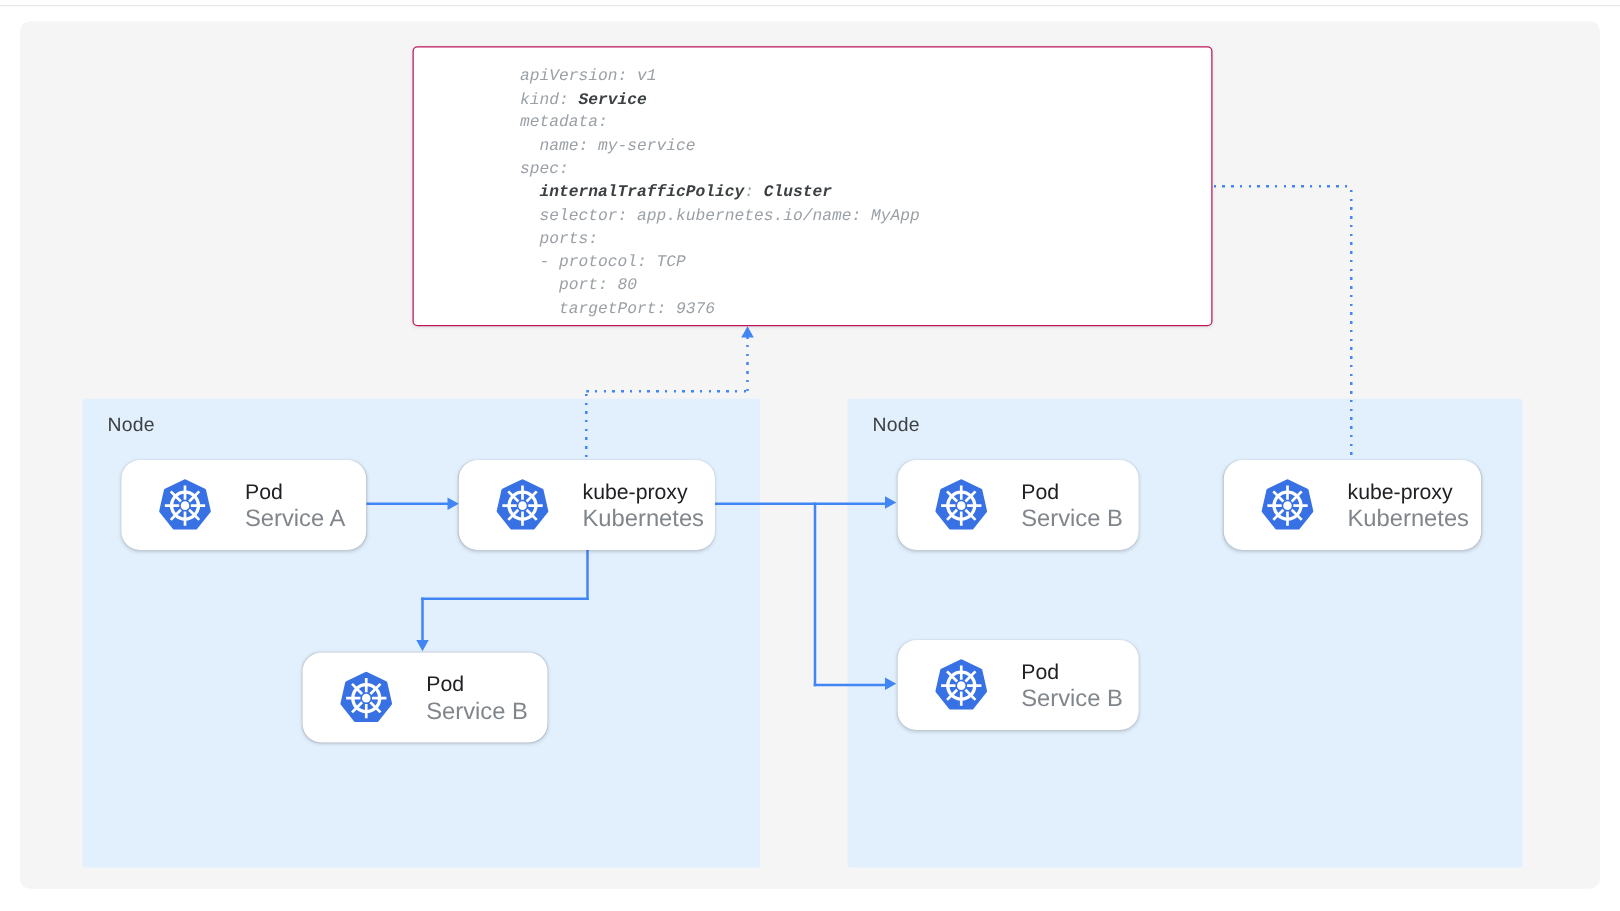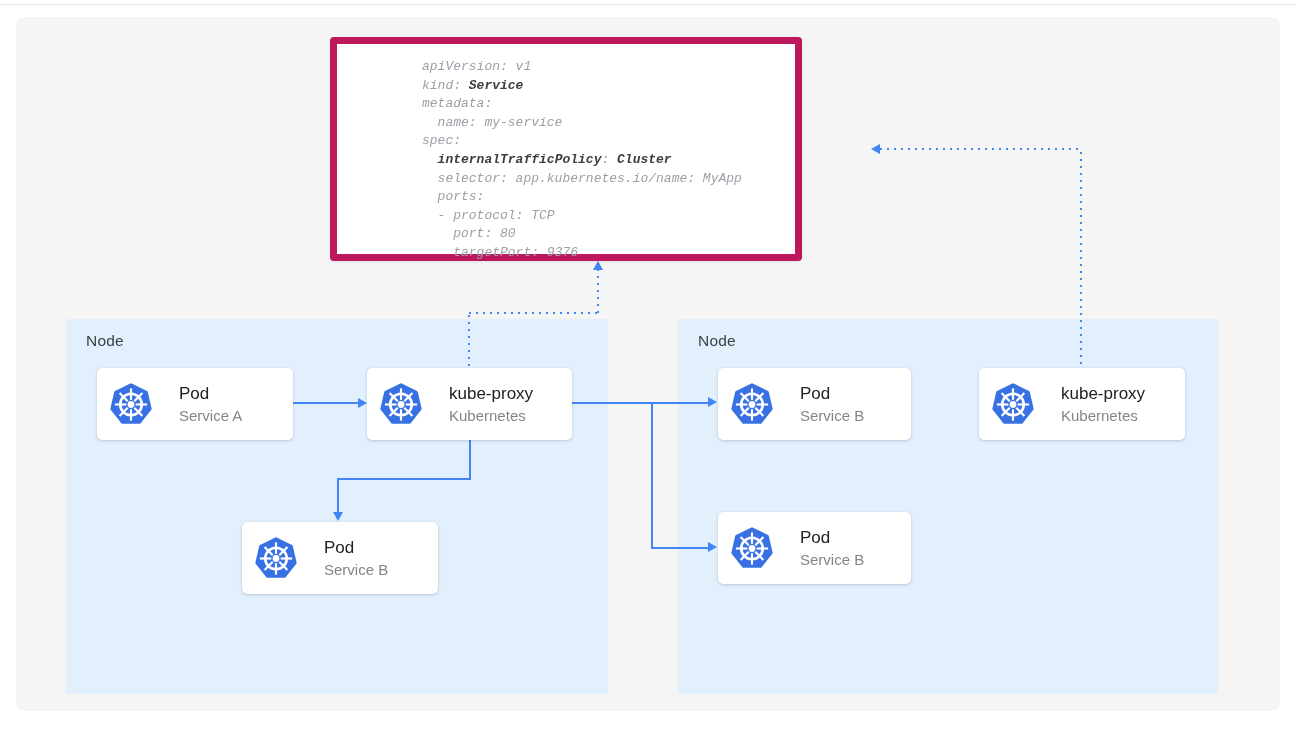--- a/index.html
+++ b/index.html
@@ -23,39 +23,39 @@
     position:absolute;left:16px;top:17px;width:1264px;height:694px;
     background:var(--canvas-bg);border-radius:8px;
   }
   .node{
     position:absolute;background:var(--node-bg);border-radius:2px;margin-top:36px;
   }
   .node-label{
     position:absolute;left:20px;top:13px;font-size:15.5px;color:#3C4043;letter-spacing:.2px;
   }
   .yaml-panel{
-    position:absolute;left:330px;top:37px;width:472px;height:224px;background:#fff;
-    border:7px solid #be185d;border-radius:4px;box-shadow:0 1px 3px rgba(0,0,0,.08);
+    position:absolute;left:330px;top:37px;width:640px;height:224px;background:#fff;
+    border:1px solid #be185d;border-radius:4px;box-shadow:0 1px 3px rgba(0,0,0,.08);
   }
   .yaml-code{
     position:absolute;left:85px;top:14px;right:8px;
     font-family:"Liberation Mono", monospace;font-style:italic;font-size:13px;
     color:var(--yaml-gray);white-space:pre;
   }
   .yaml-code .line{height:18.6px;line-height:18.6px;}
   .yaml-code .b{font-weight:bold;color:var(--yaml-bold);}
   .card{
-    position:absolute;height:72px;background:#fff;border-radius:5px;
+    position:absolute;height:72px;background:#fff;border-radius:15px;
     box-shadow:0 0 1px rgba(0,0,0,.14), 0 1px 3px rgba(60,64,67,.22);
-    display:flex;align-items:center;padding-left:12px;
+    display:flex;align-items:center;padding-left:29px;
   }
   .k8s-icon{width:44px;height:43px;flex:0 0 44px;display:block;}
   .card-text{margin-left:26px;}
   .card-title{font-size:17px;color:var(--title);line-height:22px;}
-  .card-subtitle{font-size:15px;color:var(--muted);line-height:21px;margin-top:0;}
+  .card-subtitle{font-size:19px;color:var(--muted);line-height:21px;margin-top:0;}
   
   .seg{position:absolute;background:var(--accent);}
   .dot-h{position:absolute;height:2px;background-image:repeating-linear-gradient(to right, var(--accent) 0 2px, transparent 2px 7px);}
   .dot-v{position:absolute;width:2px;background-image:repeating-linear-gradient(to bottom, var(--accent) 0 2px, transparent 2px 7px);}
   .ah{position:absolute;width:0;height:0;}
   .ah-right{border-top:5px solid transparent;border-bottom:5px solid transparent;border-left:9px solid var(--accent);}
   .ah-left{border-top:5px solid transparent;border-bottom:5px solid transparent;border-right:9px solid var(--accent);}
   .ah-up{border-left:5px solid transparent;border-right:5px solid transparent;border-bottom:9px solid var(--accent);}
   .ah-down{border-left:5px solid transparent;border-right:5px solid transparent;border-top:9px solid var(--accent);}
 </style>

